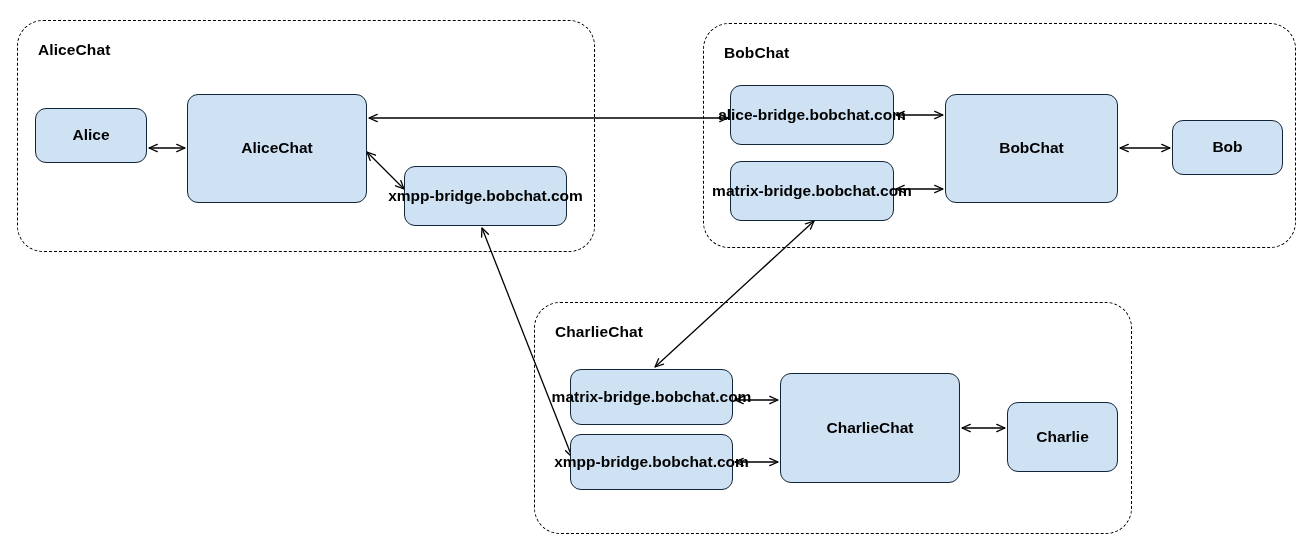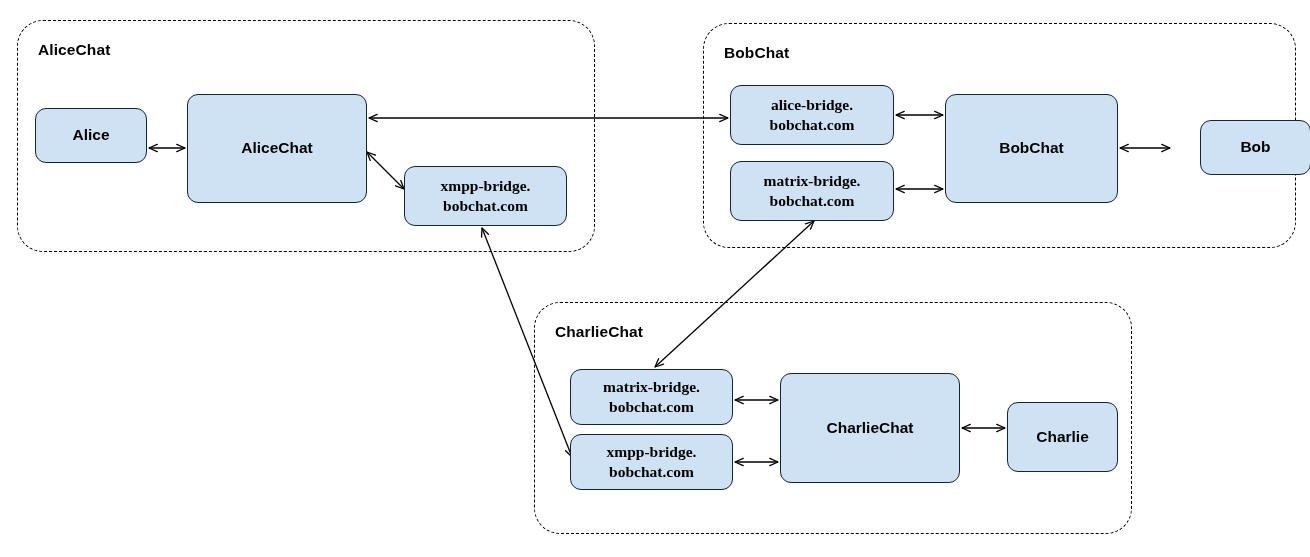--- a/index.html
+++ b/index.html
@@ -51,22 +51,21 @@
     justify-content: center;
     text-align: center;
     font-size: 15.5px;
     font-weight: bold;
     color: #000000;
     line-height: 1.32;
     padding: 2px 4px;
     z-index: 2;
   }
   .node.multiline {
-    flex-direction: column;
-    font-family: Liberation Serif, serif;
+    flex-direction: row;
   }
   .node .line { display: block; white-space: nowrap; }
 </style>
 </head>
 <body>
 
 <div id="canvas">
 
   <svg id="edges" width="1310" height="557" viewBox="0 0 1310 557" xmlns="http://www.w3.org/2000/svg">
       <g>
@@ -149,21 +148,21 @@
         <span class="line">alice-bridge.</span>
         <span class="line">bobchat.com</span>
       </div>
       <div class="node multiline" style="left: 730px; top: 161px; width: 164px; height: 60px;">
         <span class="line">matrix-bridge.</span>
         <span class="line">bobchat.com</span>
       </div>
       <div class="node" style="left: 945px; top: 94px; width: 173px; height: 109px;">
         <span class="line">BobChat</span>
       </div>
-      <div class="node" style="left: 1172px; top: 120px; width: 111px; height: 55px; margin-left: 28px;">
+      <div class="node" style="left: 1172px; top: 120px; width: 111px; height: 55px;">
         <span class="line">Bob</span>
       </div>
       <div class="node multiline" style="left: 570px; top: 369px; width: 163px; height: 56px;">
         <span class="line">matrix-bridge.</span>
         <span class="line">bobchat.com</span>
       </div>
       <div class="node multiline" style="left: 570px; top: 434px; width: 163px; height: 56px;">
         <span class="line">xmpp-bridge.</span>
         <span class="line">bobchat.com</span>
       </div>

